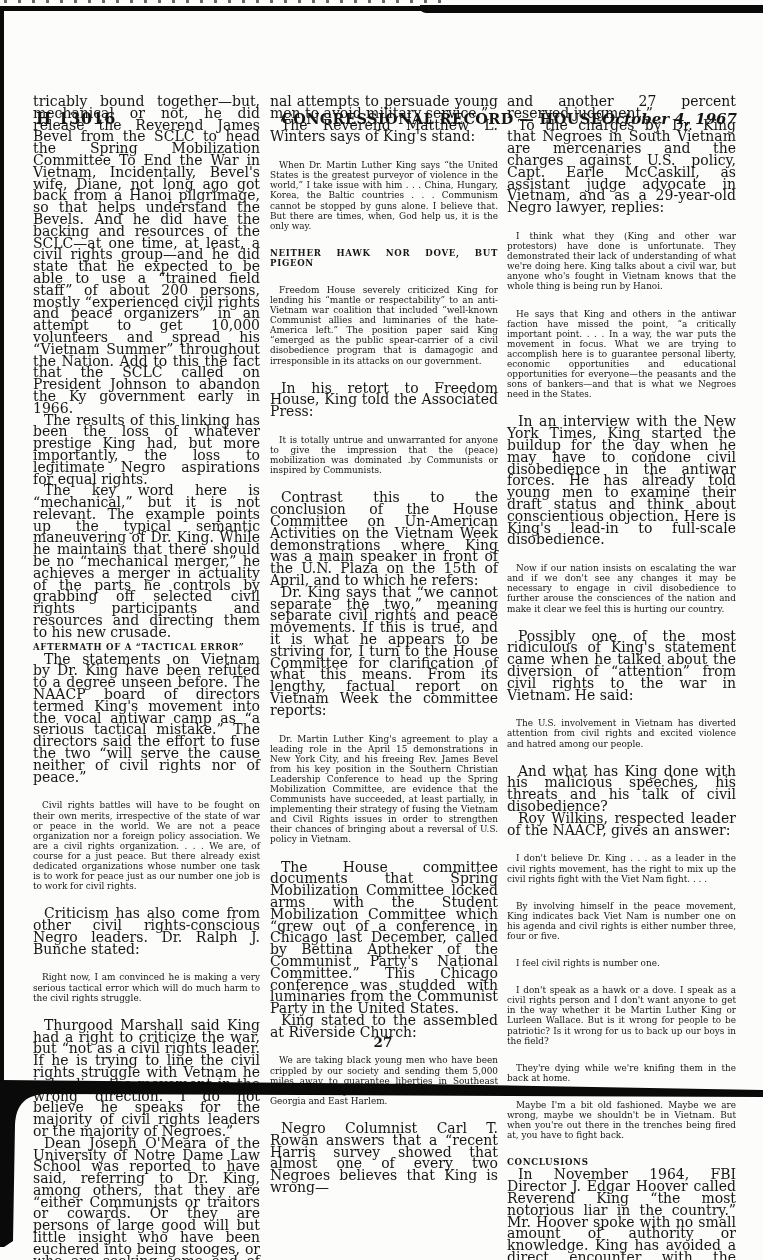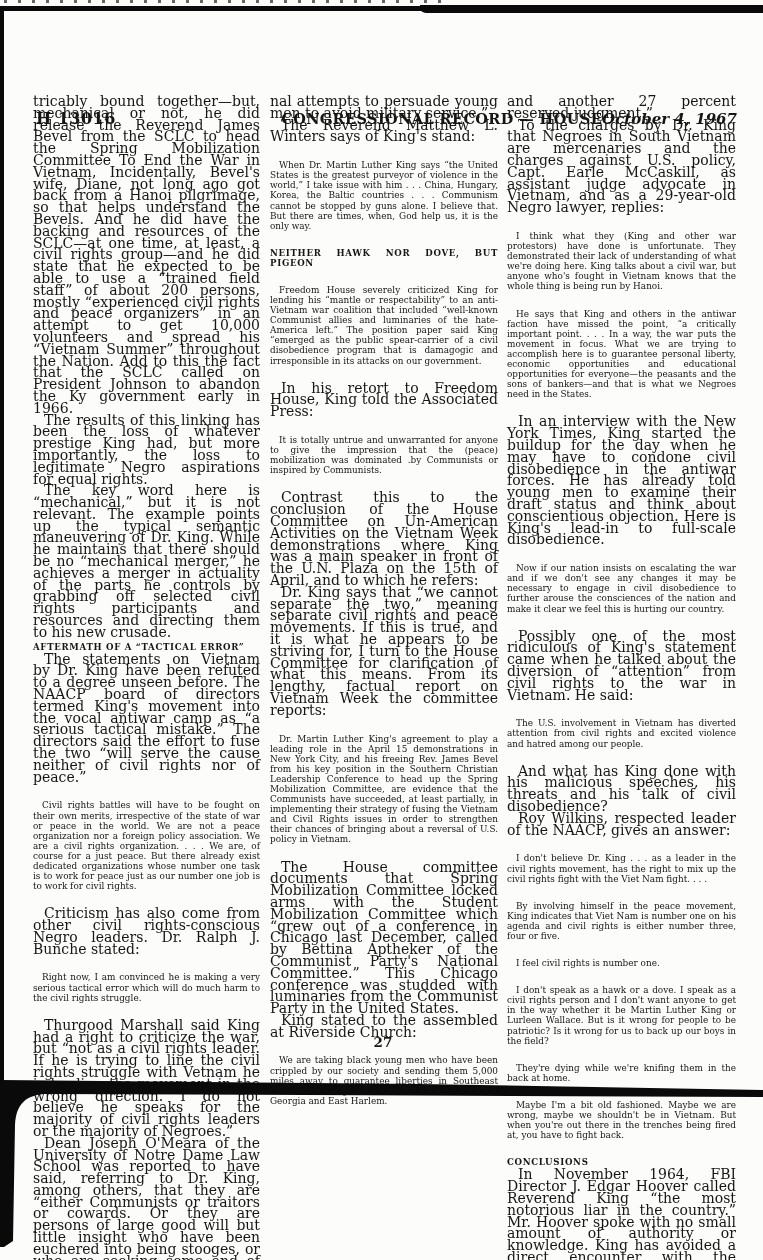--- a/index.html
+++ b/index.html
@@ -66,35 +66,36 @@
     <p class="h">NEITHER HAWK NOR DOVE, BUT PIGEON</p>
     <p class="x">Freedom House severely criticized King for lending his “mantle or respectability” to an anti-Vietnam war coalition that included “well-known Communist allies and luminaries of the hate-America left.” The position paper said King “emerged as the public spear-carrier of a civil disobedience program that is damagogic and irresponsible in its attacks on our government.</p>
     <p class="p">In his retort to Freedom House, King told the Associated Press:</p>
     <p class="x">It is totally untrue and unwarranted for anyone to give the impression that the (peace) mobilization was dominated .by Communists or inspired by Communists.</p>
     <p class="p">Contrast this to the conclusion of the House Committee on Un-American Activities on the Vietnam Week demonstrations where King was a main speaker in front of the U.N. Plaza on the 15th of April, and to which he refers:</p>
     <p class="p">Dr. King says that “we cannot separate the two,” meaning separate civil rights and peace movements. If this is true, and it is what he appears to be striving for, I turn to the House Committee for clarification of what this means. From its lengthy, factual report on Vietnam Week the committee reports:</p>
     <p class="x">Dr. Martin Luther King's agreement to play a leading role in the April 15 demonstrations in New York City, and his freeing Rev. James Bevel from his key position in the Southern Christian Leadership Conference to head up the Spring Mobilization Committee, are evidence that the Communists have succeeded, at least partially, in implementing their strategy of fusing the Vietnam and Civil Rights issues in order to strengthen their chances of bringing about a reversal of U.S. policy in Vietnam.</p>
     <p class="p">The House committee documents that Spring Mobilization Committee locked arms with the Student Mobilization Committee which “grew out of a conference in Chicago last December, called by Bettina Aptheker of the Communist Party's National Committee.” This Chicago conference was studded with luminaries from the Communist Party in the United States.</p>
     <p class="p">King stated to the assembled at Riverside Church:</p>
     <p class="x">We are taking black young men who have been crippled by our society and sending them 5,000 miles away to guarantee liberties in Southeast Asia which they have not found in Southwest Georgia and East Harlem.</p>
+    <p class="p">Negro Columnist Carl T. Rowan answers that a “recent Harris survey showed that almost one of every two Negroes believes that King is wrong—</p>
   </div>
 
   <div class="col col3">
     <p class="p nc">and another 27 percent reserved judgment.”</p>
     <p class="p">To the charges by Dr. King that Negroes in South Vietnam are mercenaries and the charges against U.S. policy, Capt. Earle McCaskill, as assistant judge advocate in Vietnam, and as a 29-year-old Negro lawyer, replies:</p>
     <p class="x">I think what they (King and other war protestors) have done is unfortunate. They demonstrated their lack of understanding of what we're doing here. King talks about a civil war, but anyone who's fought in Vietnam knows that the whole thing is being run by Hanoi.</p>
     <p class="x">He says that King and others in the antiwar faction have missed the point, “a critically important point. . . . In a way, the war puts the movement in focus. What we are trying to accomplish here is to guarantee personal liberty, economic opportunities and educational opportunities for everyone—the peasants and the sons of bankers—and that is what we Negroes need in the States.</p>
     <p class="p">In an interview with the New York Times, King started the buildup for the day when he may have to condone civil disobedience in the antiwar forces. He has already told young men to examine their draft status and think about conscientious objection. Here is King's lead-in to full-scale disobedience.</p>
     <p class="x">Now if our nation insists on escalating the war and if we don't see any changes it may be necessary to engage in civil disobedience to further arouse the consciences of the nation and make it clear we feel this is hurting our country.</p>
     <p class="p">Possibly one of the most ridiculous of King's statement came when he talked about the diversion of “attention” from civil rights to the war in Vietnam. He said:</p>
     <p class="x">The U.S. involvement in Vietnam has diverted attention from civil rights and excited violence and hatred among our people.</p>
     <p class="p">And what has King done with his malicious speeches, his threats and his talk of civil disobedience?</p>
     <p class="p">Roy Wilkins, respected leader of the NAACP, gives an answer:</p>
     <p class="x">I don't believe Dr. King . . . as a leader in the civil rights movement, has the right to mix up the civil rights fight with the Viet Nam fight. . . .</p>
-    <p class="x">By involving himself in the peace movement, King indicates that Viet Nam is number one on his agenda and civil rights is either number three, four or five.</p>
+    <p class="x">By involving himself in the peace movement, King indicates back Viet Nam is number one on his agenda and civil rights is either number three, four or five.</p>
     <p class="x">I feel civil rights is number one.</p>
     <p class="x">I don't speak as a hawk or a dove. I speak as a civil rights person and I don't want anyone to get in the way whether it be Martin Luther King or Lurleen Wallace. But is it wrong for people to be patriotic? Is it wrong for us to back up our boys in the field?</p>
     <p class="x">They're dying while we're knifing them in the back at home.</p>
     <p class="x">Maybe I'm a bit old fashioned. Maybe we are wrong, maybe we shouldn't be in Vietnam. But when you're out there in the trenches being fired at, you have to fight back.</p>
     <p class="h">CONCLUSIONS</p>
     <p class="p">In November 1964, FBI Director J. Edgar Hoover called Reverend King “the most notorious liar in the country.” Mr. Hoover spoke with no small amount of authority or knowledge. King has avoided a direct encounter with the famed public servant because the record is clearly unfavorable to the civil rights leader. Mr. Hoover is privy to many confidential reports on Mr. King's ac-</p>
   </div>
 
   <div class="pagenum">27</div>
 

